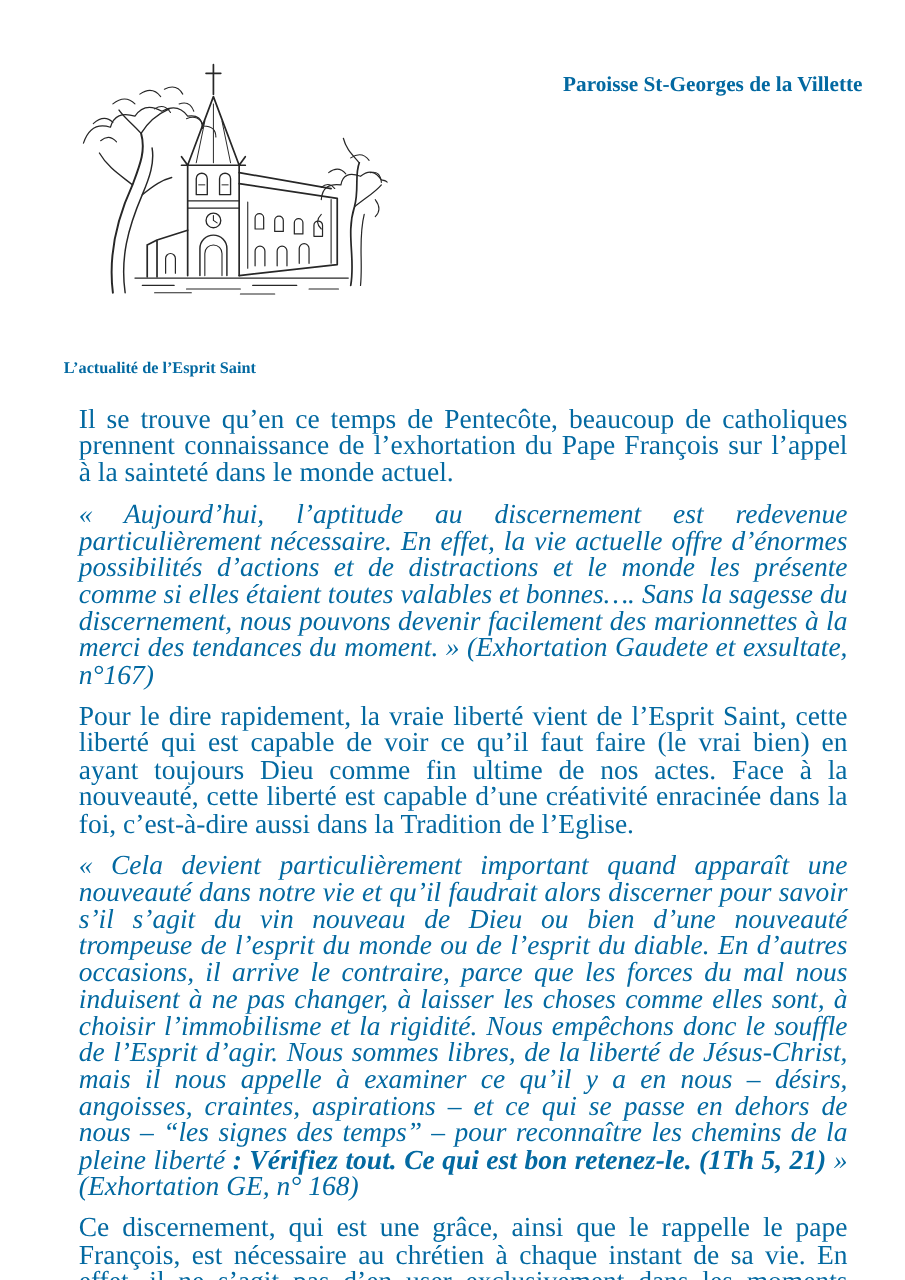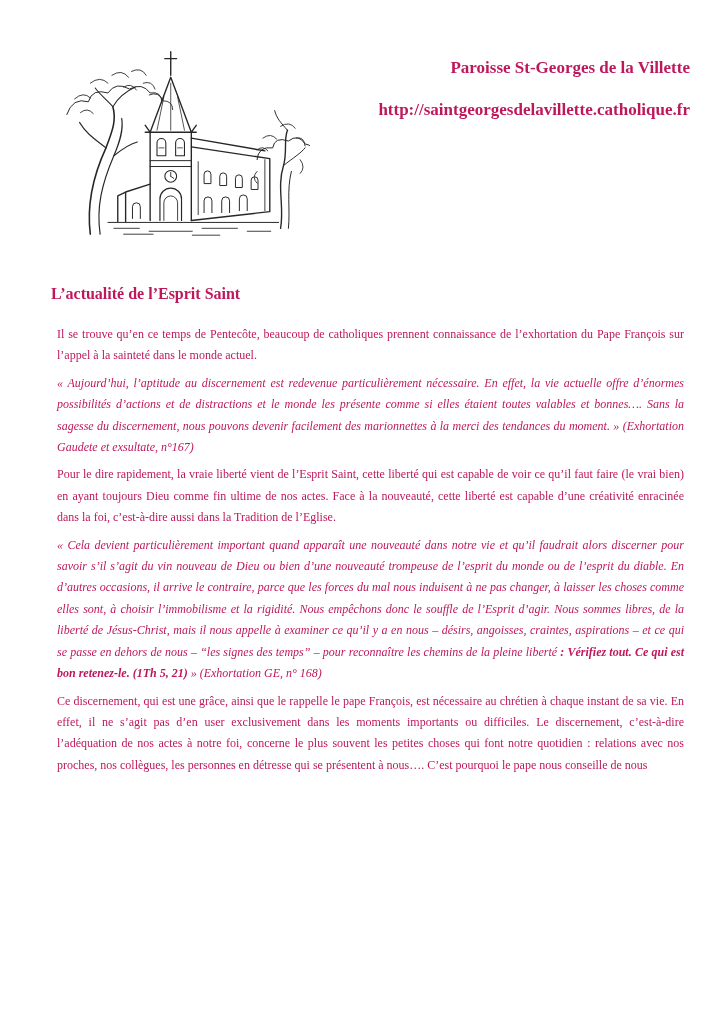--- a/index.html
+++ b/index.html
@@ -1,32 +1,32 @@
 <!DOCTYPE html>
 <html lang="fr"><head>
 <meta charset="utf-8">
 <style>
   html,body{margin:0;padding:0;background:#ffffff;}
   .page{
     position:relative;width:724px;height:1024px;background:#ffffff;
-    font-family:"Liberation Serif",serif;color:#be185d;overflow:hidden;
+    font-family:"Liberation Serif",serif;color:#0369a1;overflow:hidden;
   }
   
   .church{position:absolute;left:55px;top:42px;width:255px;height:200px;}
   
   .header-text{
     position:absolute;top:57px;right:34px;text-align:right;
     font-weight:700;font-size:17px;line-height:21px;white-space:nowrap;
   }
   .hline{min-height:21px;}
   .hline.blank{height:21px;}
   
   .bodyzone{position:absolute;left:51px;right:34px;top:283px;}
-  .title{font-size:16px;font-weight:700;line-height:22px;margin:0 0 19px 0;}
-  .bodyzone p{margin:6px;text-align:justify;font-size:12px;line-height:21.4px;font-family:Liberation Serif, serif;}
+  .title{font-size:13px;font-weight:700;line-height:22px;margin:0 0 19px 0;}
+  .bodyzone p{margin:12px;text-align:justify;font-size:22px;line-height:21.4px;font-family:Liberation Serif, serif;}
   .it{font-style:italic;}
   .bd{font-weight:700;}
 </style>
 </head>
 <body>
 
 <div class="page">
 
   <svg class="church" viewBox="0 0 260 200" aria-hidden="true">
     <g stroke="#272727" fill="none" stroke-width="1.4" stroke-linecap="round" stroke-linejoin="round">
@@ -71,21 +71,20 @@
       <path d="M233 124 C243 116 250 112 255 106 M237 88 C230 80 226 76 224 68" stroke-width="1"></path>
       <path d="M206 118 q1 -14 16 -12 q2 -12 16 -7 q10 -8 17 3 q9 1 8 11" stroke-width="1"></path>
       <path d="M212 96 q8 -6 14 1 M230 84 q9 -6 15 2 M246 96 q8 -2 9 8 M206 108 q6 -5 11 1" stroke-width="0.9"></path>
       <path d="M206 130 q-6 6 0 12 M250 118 q6 8 0 14" stroke-width="0.9"></path>
     </g>
   </svg>
 
   <div class="header-text">
       <div class="hline">Paroisse St-Georges de la Villette</div>
       <div class="hline blank"></div>
-      <div class="hline">http://saintgeorgesdelavillette.catholique.fr</div>
       <div class="hline blank"></div>
     </div>
 
   <div class="bodyzone">
     <h1 class="title">L’actualité de l’Esprit Saint</h1>
     <div>
         <p><span>Il se trouve qu’en ce temps de Pentecôte, beaucoup de catholiques prennent connaissance de l’exhortation du Pape François sur l’appel à la sainteté dans le monde actuel.</span></p>
         <p><span class="it">« Aujourd’hui, l’aptitude au discernement est redevenue particulièrement nécessaire. En effet, la vie actuelle offre d’énormes possibilités d’actions et de distractions et le monde les présente comme si elles étaient toutes valables et bonnes…. Sans la sagesse du discernement, nous pouvons devenir facilement des marionnettes à la merci des tendances du moment. » (Exhortation Gaudete et exsultate, n°167)</span></p>
         <p><span>Pour le dire rapidement, la vraie liberté vient de l’Esprit Saint, cette liberté qui est capable de voir ce qu’il faut faire (le vrai bien) en ayant toujours Dieu comme fin ultime de nos actes. Face à la nouveauté, cette liberté est capable d’une créativité enracinée dans la foi, c’est-à-dire aussi dans la Tradition de l’Eglise.</span></p>
         <p><span class="it">« Cela devient particulièrement important quand apparaît une nouveauté dans notre vie et qu’il faudrait alors discerner pour savoir s’il s’agit du vin nouveau de Dieu ou bien d’une nouveauté trompeuse de l’esprit du monde ou de l’esprit du diable. En d’autres occasions, il arrive le contraire, parce que les forces du mal nous induisent à ne pas changer, à laisser les choses comme elles sont, à choisir l’immobilisme et la rigidité. Nous empêchons donc le souffle de l’Esprit d’agir. Nous sommes libres, de la liberté de Jésus-Christ, mais il nous appelle à examiner ce qu’il y a en nous – désirs, angoisses, craintes, aspirations – et ce qui se passe en dehors de nous – “les signes des temps” – pour reconnaître les chemins de la pleine liberté </span><span class="it bd">: Vérifiez tout. Ce qui est bon retenez-le. (1Th 5, 21)</span><span class="it"> »  (Exhortation GE, n° 168)</span></p>

